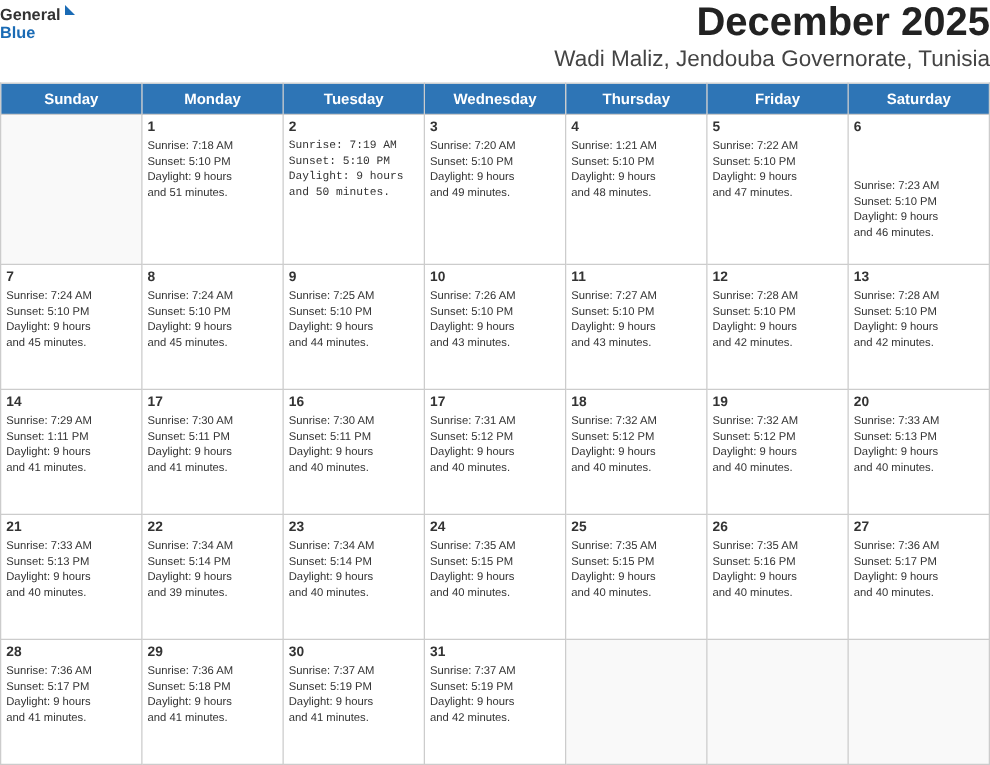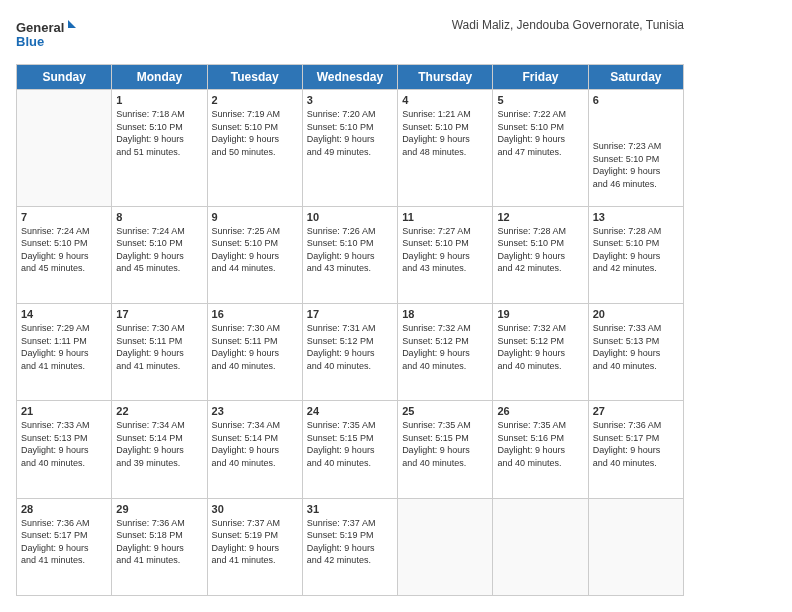--- a/index.html
+++ b/index.html
@@ -4,23 +4,22 @@
   <style>
     * { margin: 0; padding: 0; box-sizing: border-box; }
     body {
       width: 792px;
       height: 612px;
       font-family: Arial, sans-serif;
       background: #fff;
       overflow: hidden;
     }
     .page {
-      width: 700px;
+      width: 792px;
       height: 612px;
-      padding: 16px;
       display: flex;
       flex-direction: column;
       border-radius: 14px;
     }
     .header {
       display: flex;
       align-items: flex-start;
       justify-content: space-between;
       margin-bottom: 8px;
     }
@@ -32,21 +31,21 @@
     .title-block {
       text-align: right;
     }
     .main-title {
       font-size: 32px;
       font-weight: bold;
       color: #222;
       line-height: 1.1;
     }
     .subtitle {
-      font-size: 12px;
+      font-size: 18px;
       color: #444;
       margin-top: 2px;
     }
     .calendar {
       flex: 1;
       border-collapse: collapse;
       width: 100%;
       font-size: 10px;
     }
     .calendar thead th {
@@ -88,20 +87,21 @@
 <div class="page">
   <div class="header">
     <div class="logo">
   <svg width="60" height="40" viewBox="0 0 60 40">
     <text x="0" y="16" font-size="13" font-weight="bold" fill="#333" font-family="Arial">General</text>
     <text x="0" y="30" font-size="13" font-weight="bold" fill="#1a6bb5" font-family="Arial">Blue</text>
     <polygon points="52,4 60,12 52,12" fill="#1a6bb5"></polygon>
   </svg>
 </div>
     <div class="title-block">
+      <div class="main-title">December 2025</div>
       <div class="subtitle">Wadi Maliz, Jendouba Governorate, Tunisia</div>
     </div>
   </div>
 
   <table class="calendar">
     <thead>
       <tr>
       <th>Sunday</th>
           <th>Monday</th>
           <th>Tuesday</th>
@@ -116,21 +116,21 @@
           <td class="empty-cell"></td>
           <td>
             <span class="day-num">1</span>
             <div class="day-info" style="white-space: pre-line;">Sunrise: 7:18 AM
 Sunset: 5:10 PM
 Daylight: 9 hours
 and 51 minutes.</div>
           </td>
           <td>
             <span class="day-num">2</span>
-            <div class="day-info" style="white-space: pre-line;">Sunrise: 7:19 AM
+            <div class="day-info" style="white-space: pre-line; font-family: Liberation Mono, monospace;">Sunrise: 7:19 AM
 Sunset: 5:10 PM
 Daylight: 9 hours
 and 50 minutes.</div>
           </td>
           <td>
             <span class="day-num">3</span>
             <div class="day-info" style="white-space: pre-line;">Sunrise: 7:20 AM
 Sunset: 5:10 PM
 Daylight: 9 hours
 and 49 minutes.</div>

